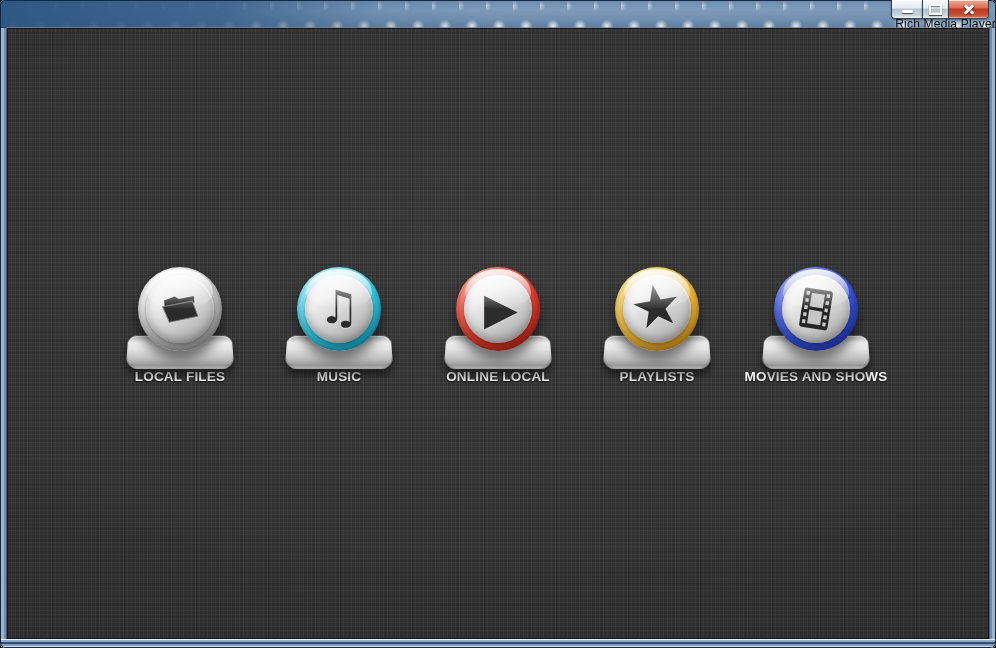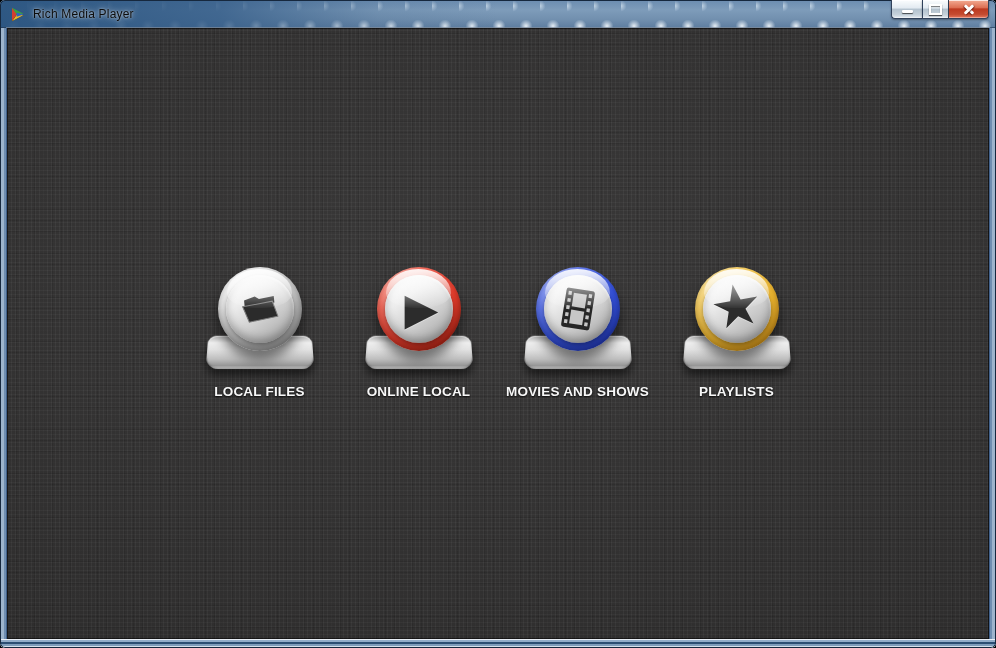--- a/index.html
+++ b/index.html
@@ -17,21 +17,21 @@
   .titlebar {
     position:absolute; top:0; left:0; right:0; height:28px;
     background:
       linear-gradient(90deg, rgba(42,84,128,.95) 0%, rgba(55,95,138,.85) 22%, rgba(80,115,152,.25) 38%, rgba(80,115,152,0) 50%),
       radial-gradient(circle 9px at 13px 26px, rgba(236,243,249,.95), rgba(236,243,249,0) 72%),
       radial-gradient(circle 8px at 0px 6px, rgba(210,225,238,.8), rgba(210,225,238,0) 70%),
       linear-gradient(180deg,#6b8cb0 0%, #7e9cba 35%, #718fae 70%, #5d7da0 100%);
     background-size:auto, 27px 28px, 27px 28px, auto;
     box-shadow: inset 0 1px 0 rgba(255,255,255,.35), inset 0 -1px 0 rgba(30,50,75,.55);
   }
-  .titlebar-inner { display:flex; align-items:center; height:100%; padding-left:9px; }
+  .titlebar-inner { display:flex; align-items:flex-end; height:100%; padding-left:20px;flex-direction:column; }
   .app-icon { width:17px; height:17px; margin-right:7px; flex:0 0 auto; }
   .title-text {
     font-size:12px; color:#0c0c0c; letter-spacing:.2px;
     text-shadow:0 0 6px rgba(255,255,255,.7), 0 0 2px rgba(255,255,255,.5);
   }
 
   
   .win-controls { position:absolute; top:0; right:7px; display:flex; z-index:60; }
   .ctl {
     height:19px; box-sizing:border-box; border:1px solid #30415a; border-top:none;
@@ -117,21 +117,21 @@
     transform: perspective(150px) rotateX(12deg);
     box-shadow: 0 6px 9px rgba(0,0,0,.55), inset 0 1px 1px rgba(255,255,255,.8), inset 0 -1px 2px rgba(0,0,0,.25);
   }
   .pedestal::before { 
     content:""; position:absolute; left:16%; top:-12%; width:68%; height:60%;
     background: radial-gradient(ellipse at 50% 40%, rgba(0,0,0,.40), rgba(0,0,0,0) 70%);
     border-radius:50%;
   }
 
   .launcher-label {
-    margin-top:15px; font-size:13.5px; font-weight:bold; letter-spacing:.2px;
+    font-size:13.5px; font-weight:bold; letter-spacing:.2px;
     color:#f7f7f7; text-shadow:0 1px 2px rgba(0,0,0,.85);
     white-space:nowrap;
   }
 
   
   .border-bottom {
     position:absolute; left:0; right:0; bottom:0; height:9px; z-index:40;
     background: linear-gradient(180deg,#e9eff6 0 1px,#93adc9 1px 3px,#2c4e73 3px 5px,#7e9cba 5px 7px,#d6e1ec 7px 9px);
   }
   .border-left, .border-right {
@@ -185,29 +185,48 @@
                 <path d="M6 8 L17 5 L21 8 L36 6.5 L36 13 L6 15 Z" fill="#222"></path>
                 <path d="M4 14 L34 11.5 L38 27 L9 30 Z" fill="#2b2b2b" stroke="#7a7a7a" stroke-width="1"></path>
               </g>
             </svg>
           </div>
         </div>
         <div class="pedestal"></div>
         <div class="launcher-label">LOCAL FILES</div>
       </div>
 
+      <div class="launcher">
+        <div class="sphere s-cyan">
+          <div class="sphere-inner">
+            <span class="glyph glyph-music">♫</span>
+          </div>
+        </div>
+        <div class="pedestal"></div>
+        <div class="launcher-label">MUSIC</div>
+      </div>
 
       <div class="launcher">
         <div class="sphere s-red">
           <div class="sphere-inner">
             <span class="glyph glyph-play">▶</span>
           </div>
         </div>
         <div class="pedestal"></div>
         <div class="launcher-label">ONLINE LOCAL</div>
+      </div>
+
+      <div class="launcher">
+        <div class="sphere s-gold">
+          <div class="sphere-inner">
+            <span class="glyph glyph-star">★</span>
+          </div>
+        </div>
+        <div class="pedestal"></div>
+        <div class="launcher-label">PLAYLISTS</div>
       </div>
 
       <div class="launcher">
         <div class="sphere s-blue">
           <div class="sphere-inner">
             <svg width="40" height="44" viewBox="0 0 30 40">
               <g transform="rotate(9 15 20)">
                 <rect x="2" y="2" width="26" height="36" rx="2.5" fill="#262626"></rect>
                 <rect x="9" y="6" width="12" height="12.5" fill="#c6c6c6"></rect>
                 <rect x="9" y="21.5" width="12" height="12.5" fill="#c6c6c6"></rect>
@@ -224,30 +243,20 @@
                   <rect x="22.8" y="31" width="3" height="3.4"></rect>
                 </g>
               </g>
             </svg>
           </div>
         </div>
         <div class="pedestal"></div>
         <div class="launcher-label">MOVIES AND SHOWS</div>
       </div>
 
-      <div class="launcher">
-        <div class="sphere s-gold">
-          <div class="sphere-inner">
-            <span class="glyph glyph-star">★</span>
-          </div>
-        </div>
-        <div class="pedestal"></div>
-        <div class="launcher-label">PLAYLISTS</div>
-      </div>
-
     </div>
   </div>
 
   <div class="border-left"></div>
   <div class="border-right"></div>
   <div class="border-bottom"></div>
   <div class="frame-outline"></div>
 </div>
 
 </body></html>

